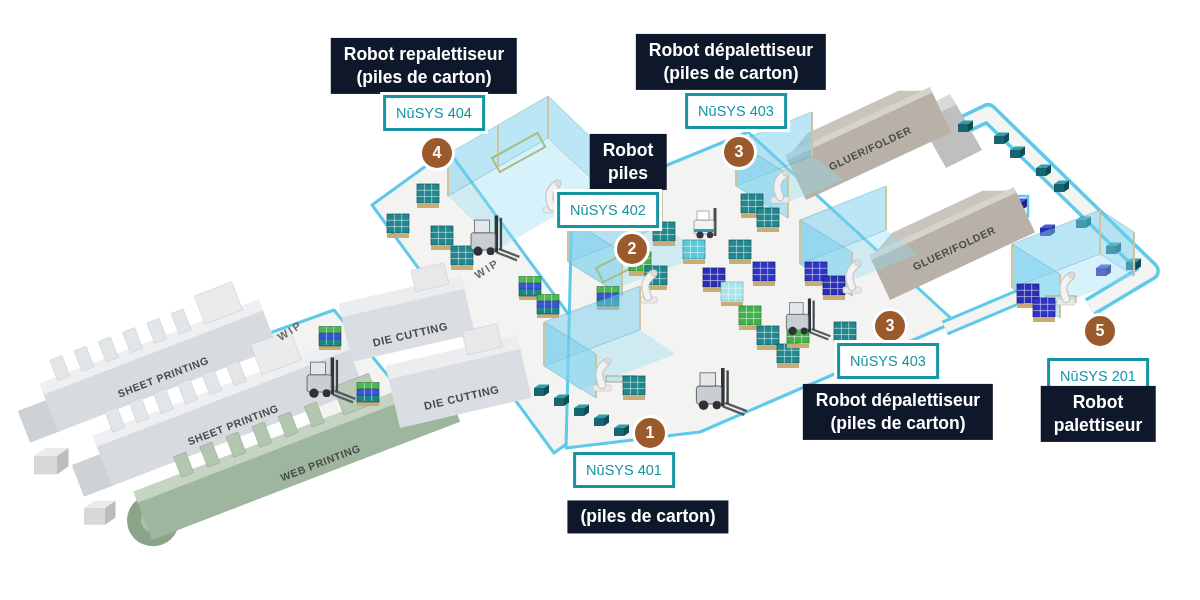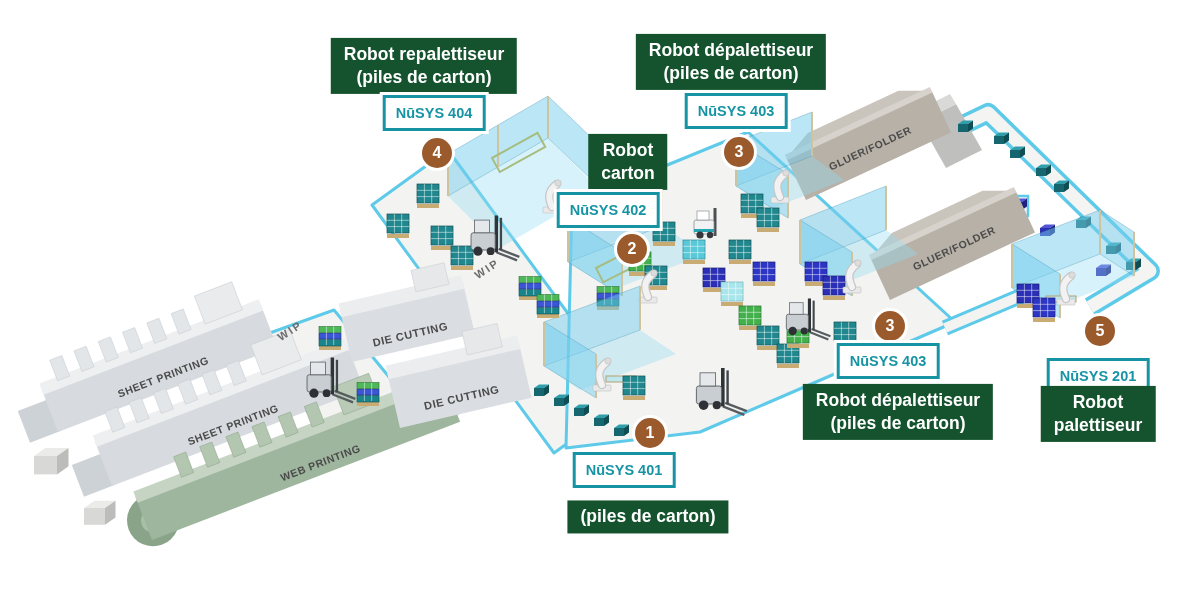--- a/index.html
+++ b/index.html
@@ -1,24 +1,24 @@
 <!DOCTYPE html>
 <html><head>
 <meta charset="utf-8">
 <style>
   html,body { margin:0; padding:0; background:#ffffff; }
   body { width:1200px; height:600px; font-family:"Liberation Sans",sans-serif; overflow:hidden; }
   .stage { position:relative; width:1200px; height:600px; background:#fff; }
   svg.scene { position:absolute; left:0; top:0; }
 
-  .plate { position:absolute; transform:translate(-50%,-50%); background:#14532d; color:#fff;
+  .plate { position:absolute; transform:translate(-50%,-50%); background:#0f172a; color:#fff;
            font-weight:bold; font-size:17.5px; line-height:1.32; text-align:center;
            padding:5px 13px; white-space:nowrap; }
   .tag   { position:absolute; transform:translate(-50%,-50%); background:#fff; border:3px solid #1794a4;
-           color:#1794a4; font-weight:bold; font-size:14.5px; padding:7px 10px; white-space:nowrap;
+           color:#1794a4; font-weight:normal; font-size:14.5px; padding:7px 10px; white-space:nowrap;
            box-shadow:0 0 0 3px #fff; }
   .badge { position:absolute; transform:translate(-50%,-50%); width:30px; height:30px; border-radius:50%;
            background:#9b5a2b; color:#fff; font-weight:bold; font-size:16px; display:flex;
            align-items:center; justify-content:center; box-shadow:0 0 0 3px #fff; }
 
   .mtext  { font-weight:600; fill:#4a4a4a; letter-spacing:0.6px; }
   .wiptxt { font-weight:600; fill:#6b6b6b; letter-spacing:2px; }
   .fence  { fill:rgba(118,206,238,0.5); stroke:rgba(70,150,180,0.35); stroke-width:1; }
   .post   { stroke:#cfc39e; stroke-width:2; }
   .tint   { fill:rgba(150,222,242,0.38); }
@@ -358,21 +358,21 @@
 
   <div class="plate" style="left:731px;top:62px">
     <div>Robot dépalettiseur</div>
     <div>(piles de carton)</div>
   </div>
   <div class="tag" style="left:736px;top:111px">NūSYS 403</div>
   <div class="badge" style="left:739px;top:152px">3</div>
 
   <div class="plate" style="left:628px;top:162px">
     <div>Robot</div>
-    <div>carton</div>
+    <div>piles</div>
   </div>
   <div class="tag" style="left:608px;top:210px">NūSYS 402</div>
   <div class="badge" style="left:632px;top:249px">2</div>
 
   <div class="badge" style="left:650px;top:433px">1</div>
   <div class="tag" style="left:624px;top:470px">NūSYS 401</div>
   <div class="plate" style="left:648px;top:517px">
     <div>(piles de carton)</div>
   </div>
 

